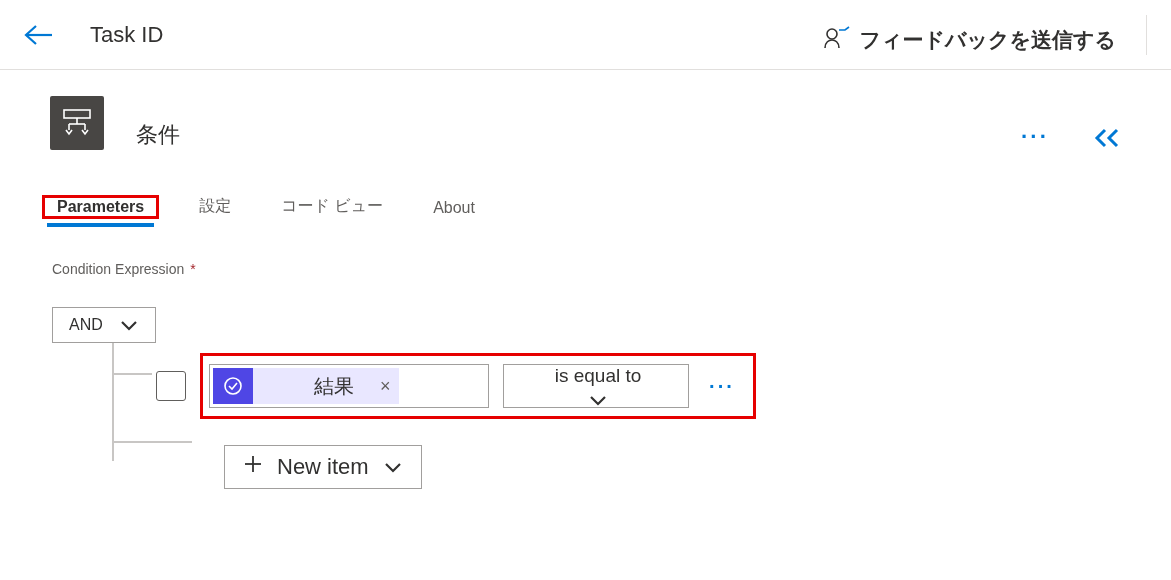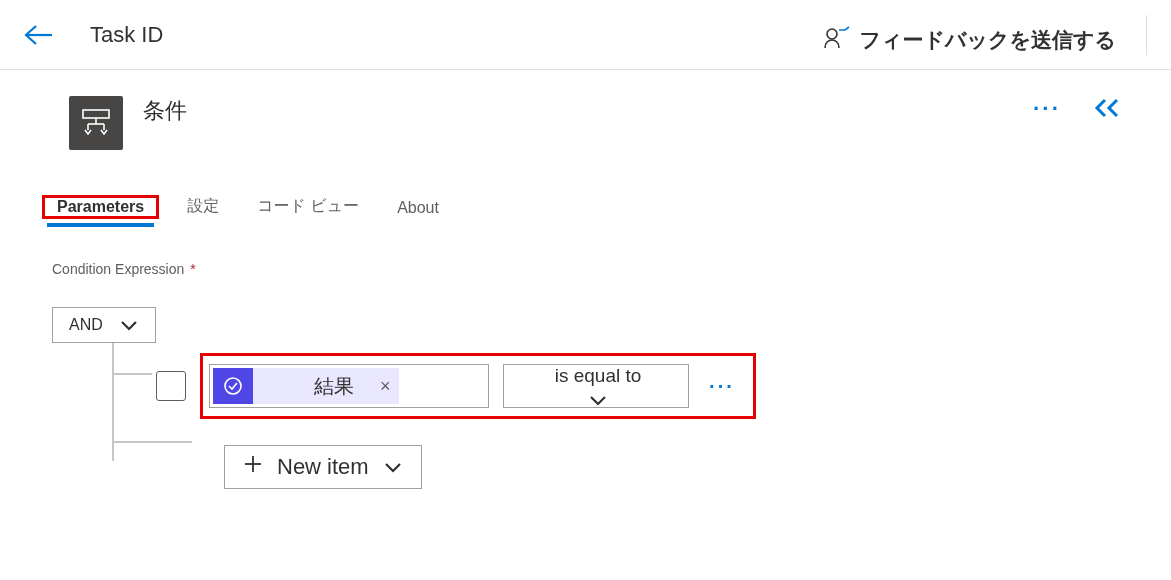--- a/index.html
+++ b/index.html
@@ -8,32 +8,32 @@
     
     .topbar { height: 70px; border-bottom: 1px solid #e1dfdd; display: flex; align-items: center; padding: 0 24px; gap: 36px; }
     .back-arrow { color: #0078d4; cursor: pointer; display: flex; align-items: center; }
     .top-title { font-size: 22px; font-weight: 400; color: #323130; flex: 1; }
     .top-right { display: flex; align-items: flex-end; gap: 30px; font-weight: bold; }
     .feedback-link { display: flex; align-items: center; gap: 10px; font-size: 21px; cursor: pointer; color: #323130; }
     .vdiv { width: 1px; height: 40px; background: #e1dfdd; }
     .copilot-link { display: flex; align-items: center; gap: 10px; font-size: 21px; cursor: pointer; }
 
     
-    .action-header { display: flex; align-items: flex-start; padding: 26px 50px 10px 50px; gap: 20px; margin-left: 19px; }
+    .action-header { display: flex; align-items: flex-end; padding: 26px 50px 10px 50px; gap: 32px; }
     .action-icon { width: 54px; height: 54px; background: #484644; display: flex; align-items: center; justify-content: center; border-radius: 2px; }
     .action-title { font-size: 22px; font-weight: 400; flex: 1; }
     .more-dots { color: #0078d4; font-size: 22px; letter-spacing: 2px; cursor: pointer; padding: 0 10px; font-weight: 700; }
     .collapse-arrows { color: #0078d4; cursor: pointer; display: flex; align-items: center; }
 
     
     .tabs-wrap { padding: 30px 42px 0 42px; }
     .tabs-highlight { border: 3px solid #e60000; display: inline-block; padding: 0 2px 0 2px; }
     .tab { padding: 6px 10px 2px 10px; cursor: pointer; color: #605e5c; }
     .tab.active { font-weight: 700; color: #323130; border-bottom: 4px solid #0078d4; padding-bottom: 8px; }
-    .tabs-row { display: flex; align-items: flex-end; gap: 18px; }
+    .tabs-row { display: flex; align-items: flex-end; gap: 30px; }
 
     
     .expr-label-wrap { padding: 42px 52px 0 52px; font-size: 14px; color: #605e5c; }
     .req { color: #a4262c; margin-left: 2px; }
 
     .cond-area { padding: 30px 52px 40px 52px; }
 
     .logic-select { display: inline-flex; align-items: center; gap: 16px; border: 1px solid #a19f9d; padding: 8px 16px; font-size: 16px; cursor: pointer; }
 
     .row-container { display: flex; align-items: flex-start; margin-top: -2px; }

